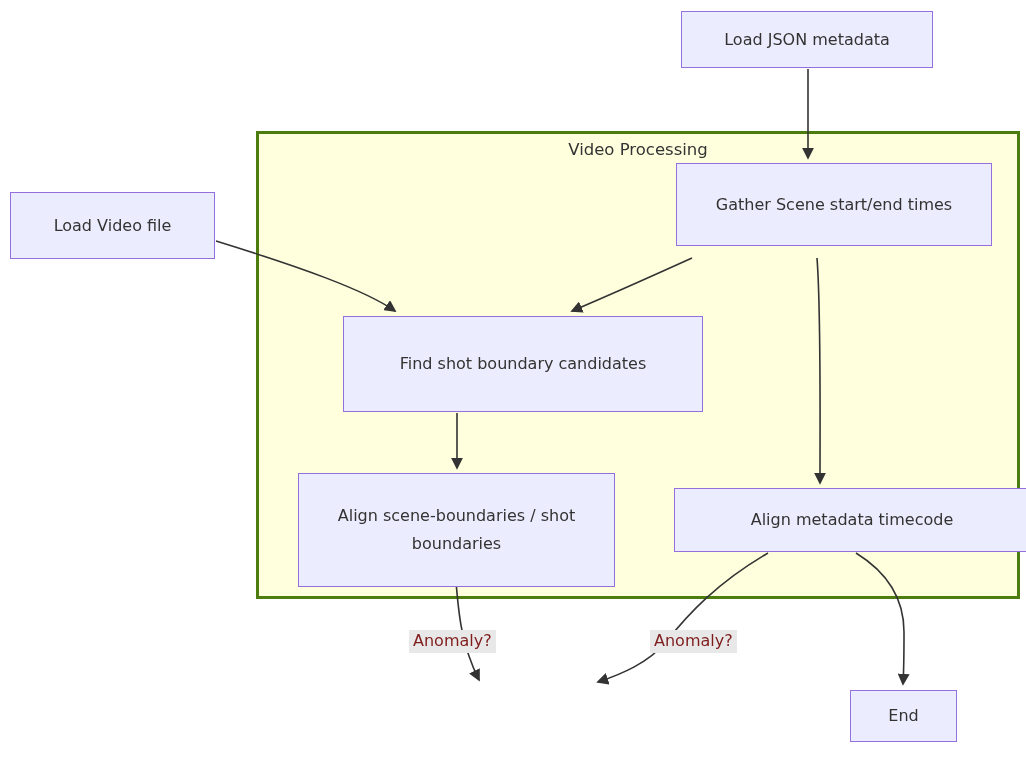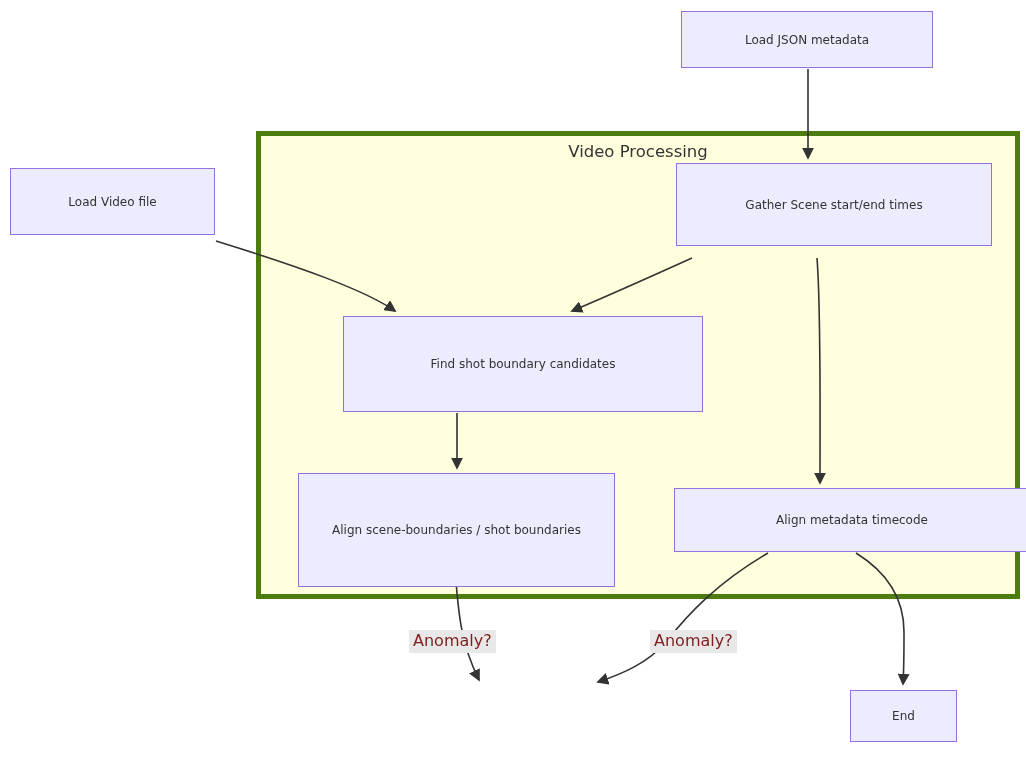--- a/index.html
+++ b/index.html
@@ -19,59 +19,59 @@
     position: absolute;
     left: 0; top: 0;
     width: 1026px; height: 760px;
     z-index: 2;
   }
   .subgraph {
     position: absolute;
     left: 256px; top: 131px;
     width: 764px; height: 468px;
     background: #FFFFDE;
-    border: 5px solid #4d7c0f;
+    border: 3px solid #4d7c0f;
     box-sizing: border-box;
     z-index: 1;
   }
   .subgraph-title {
     display: block;
     margin-top: 6px;
     text-align: center;
     font-size: 16.5px;
     color: #333333;
   }
   .node {
     position: absolute;
     background: #ECECFF;
     border: 1px solid #9370DB;
     box-sizing: border-box;
     display: flex;
     align-items: center;
     justify-content: center;
     text-align: center;
     color: #333333;
-    font-size: 12px;
+    font-size: 16px;
     line-height: 28px;
     padding: 16px 12px;
     z-index: 3;
   }
   .edge-label {
     position: absolute;
     background: #E8E8E8;
     color: #7f1d1d;
     font-size: 16px;
     line-height: 1.3;
     padding: 1px 4px;
     z-index: 4;
     white-space: nowrap;
   }
   
   .n-load-json   { left: 681px; top: 11px;  width: 252px; height: 57px; }
-  .n-load-video  { left: 10px;  top: 168px; width: 205px; height: 67px; }
+  .n-load-video  { left: 10px;  top: 192px; width: 205px; height: 67px; }
   .n-gather      { left: 676px; top: 163px; width: 316px; height: 83px; }
   .n-find-shot   { left: 303px; top: 316px; width: 360px; height: 96px; margin-left: 40px; }
   .n-align-scene { left: 298px; top: 473px; width: 317px; height: 114px; }
   .n-align-meta  { left: 674px; top: 488px; width: 356px; height: 64px; }
   .n-discard     { left: 423px; top: 688px; width: 174px; height: 66px; }
   .n-end         { left: 850px; top: 690px; width: 107px; height: 52px; }
   .el-1 { left: 409px; top: 630px; }
   .el-2 { left: 650px; top: 630px; }
 </style>
 </head>

